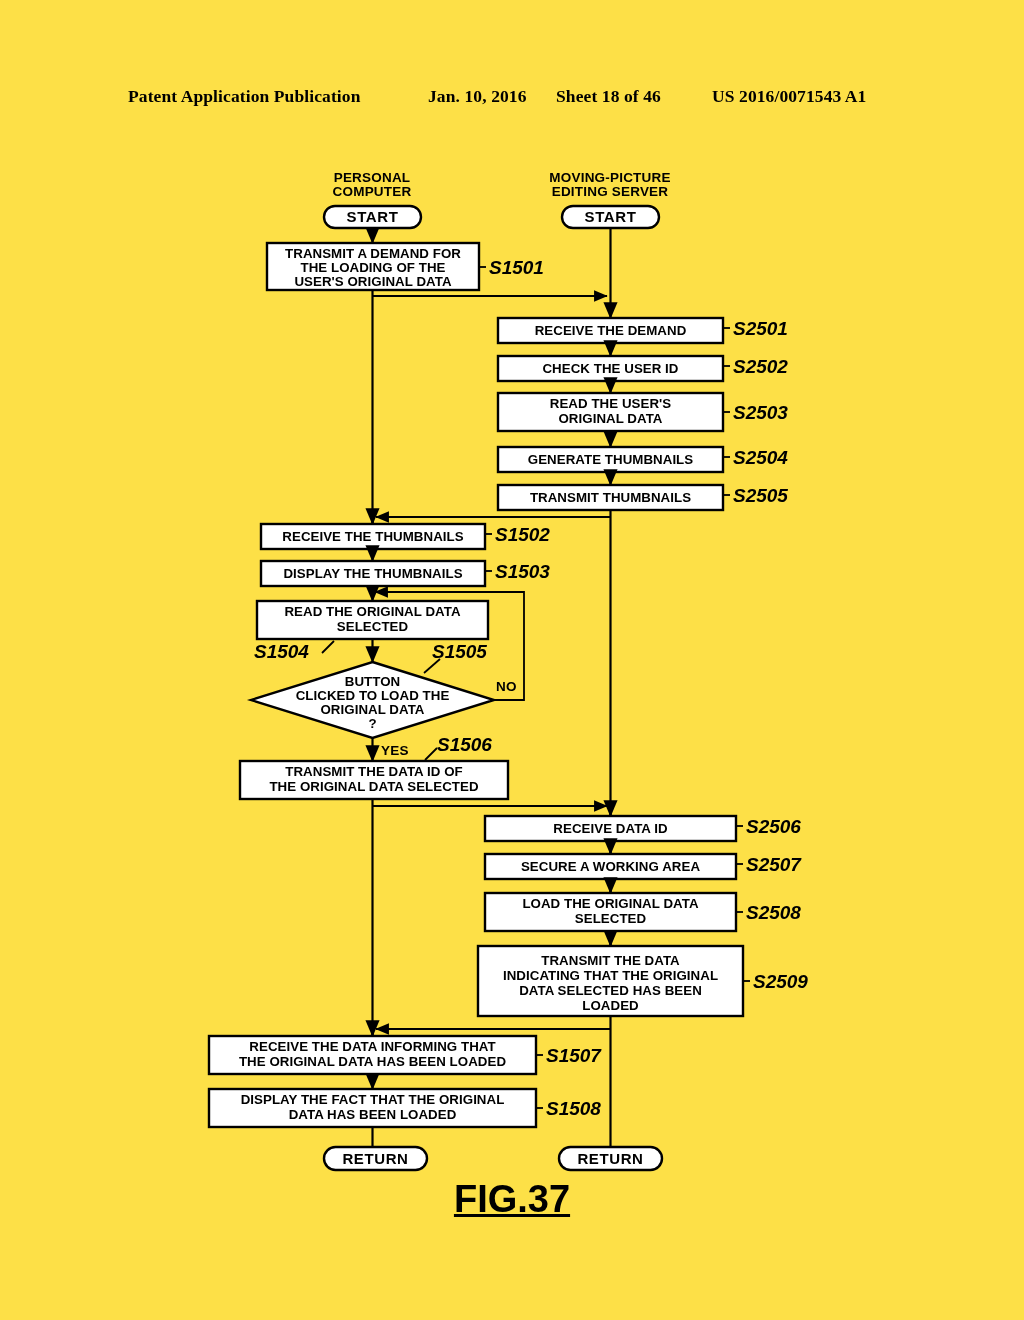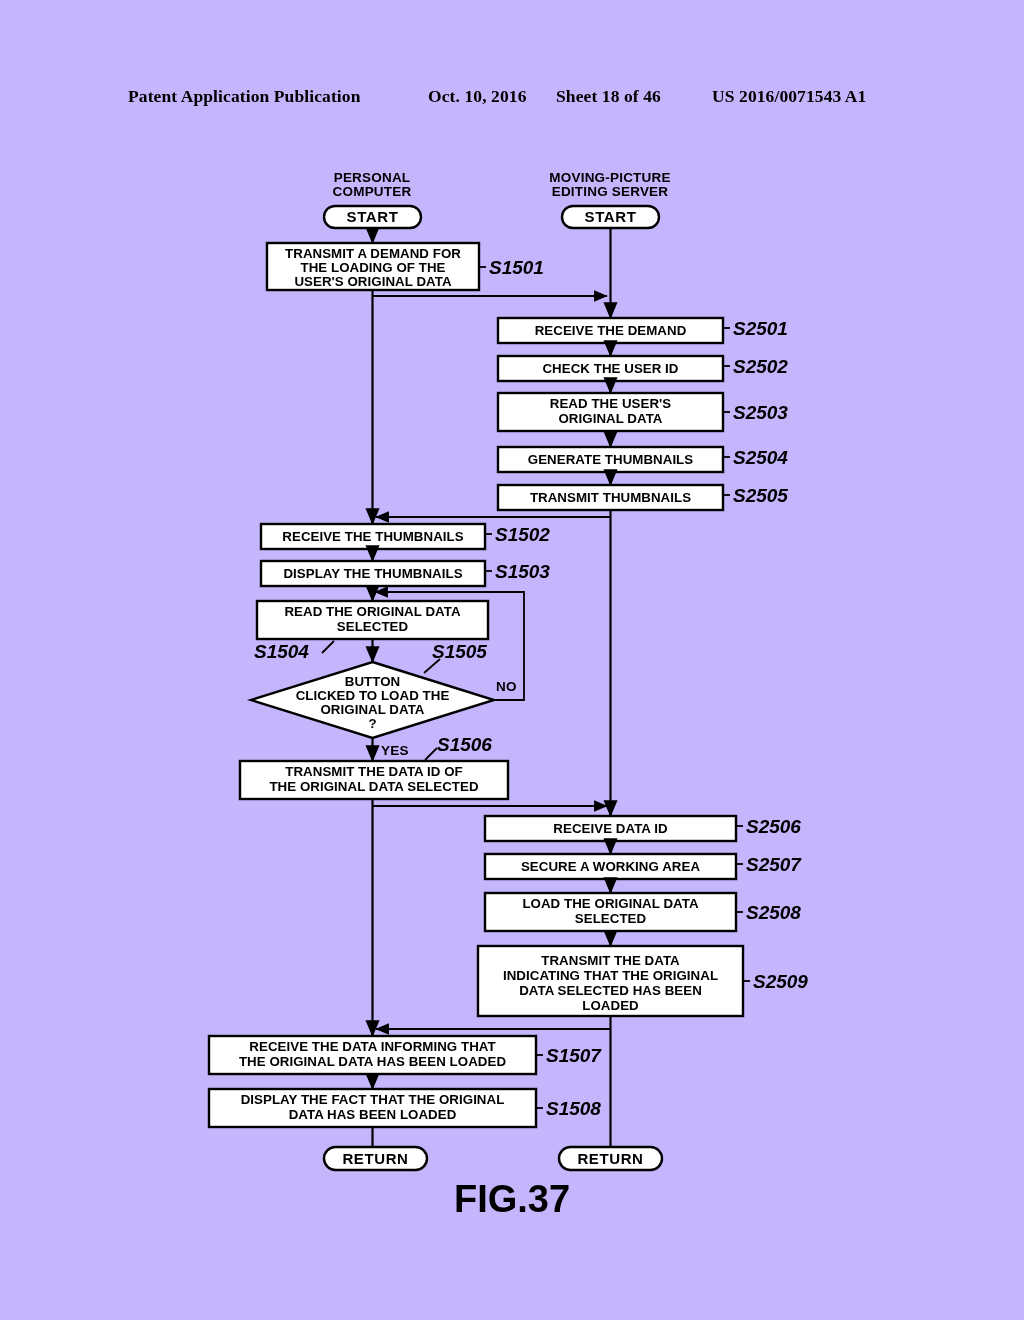--- a/index.html
+++ b/index.html
@@ -12,21 +12,21 @@
     height: 1320px;
     position: relative;
     font-family: "Liberation Sans", sans-serif;
     color: #000000;
     overflow: hidden;
   }
   #page {
     position: relative;
     width: 1024px;
     height: 1320px;
-    background: #c4b5fd;
+    background: #fde047;
   }
   
   .pat-header {
     position: absolute;
     top: 86px;
     left: 0;
     width: 1024px;
     height: 28px;
     font-family: "Liberation Serif", serif;
     font-weight: bold;
@@ -43,20 +43,21 @@
   .fig-caption {
     position: absolute;
     left: 0;
     top: 1178px;
     width: 1024px;
     text-align: center;
     font-family: "Liberation Sans", sans-serif;
     font-weight: bold;
     font-size: 38px;
     letter-spacing: 0px;
+    text-decoration: underline;
   }
 
   
   svg#flow {
     position: absolute;
     left: 0;
     top: 0;
     width: 1024px;
     height: 1320px;
   }
@@ -82,21 +83,21 @@
   .ln-thin { stroke: #000000; stroke-width: 1.8; fill: none; }
   .leader { stroke: #000000; stroke-width: 1.8; fill: none; }
 </style>
 </head>
 <body>
 
 <div id="page">
 
   <div class="pat-header">
     <span class="hdr-pub">Patent Application Publication</span>
-    <span class="hdr-date">Oct. 10, 2016</span>
+    <span class="hdr-date">Jan. 10, 2016</span>
     <span class="hdr-sheet">Sheet 18 of 46</span>
     <span class="hdr-num">US 2016/0071543 A1</span>
   </div>
 
   <svg id="flow" viewBox="0 0 1024 1320">
     <defs>
       <marker id="arrow" markerWidth="9" markerHeight="9" refX="7.2" refY="3.2" orient="auto" markerUnits="strokeWidth">
         <path d="M0,0 L7.6,3.2 L0,6.4 z" fill="#000"></path>
       </marker>
     </defs>

